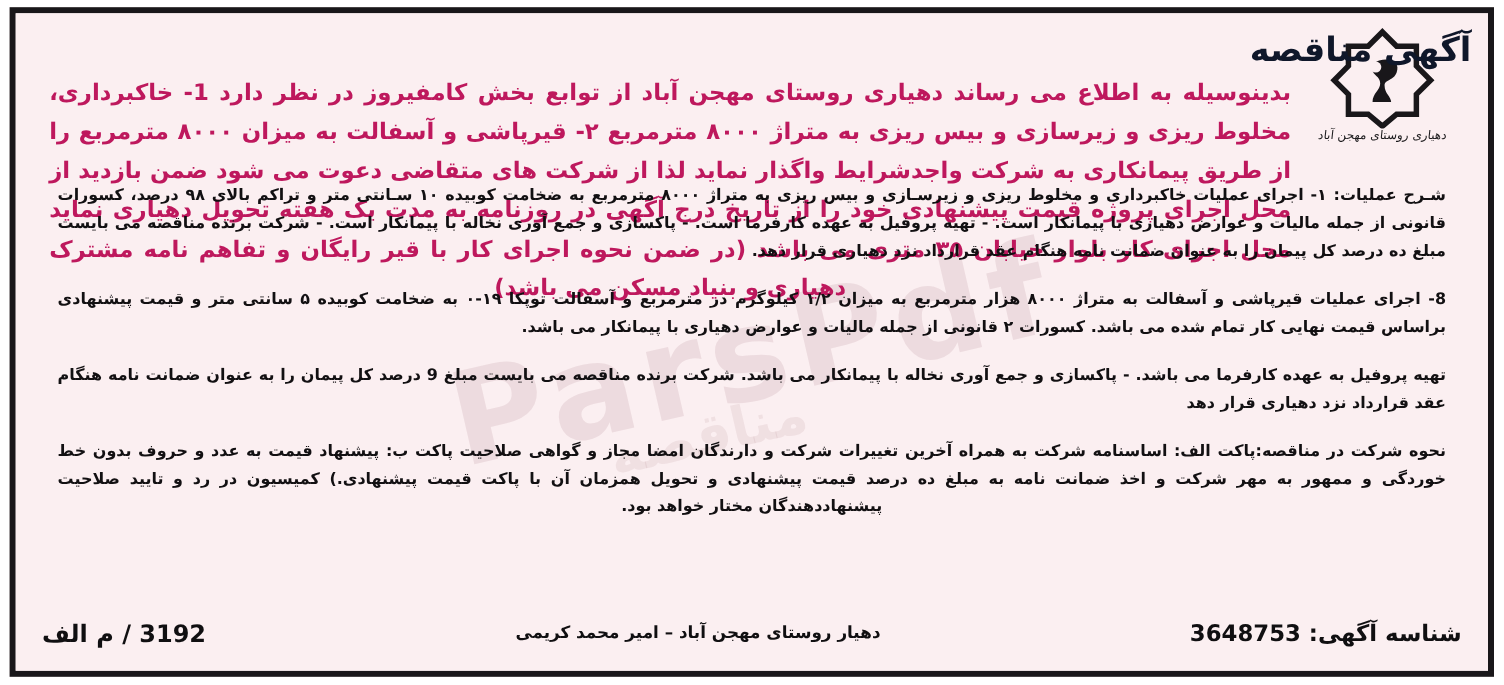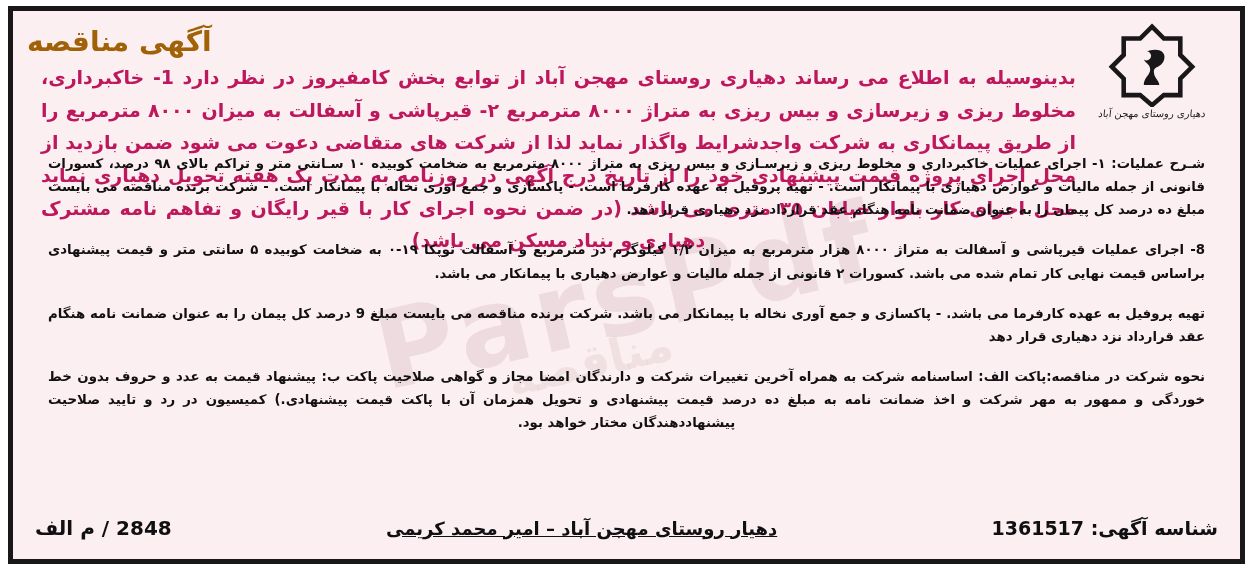--- a/index.html
+++ b/index.html
@@ -102,24 +102,24 @@
     margin-top: 1px;
     font-family: "DejaVu Sans", sans-serif;
     transform: skewX(-6deg);
     letter-spacing: -0.2px;
   }
   .title {
     position: absolute;
     right: 0;
     left: 0;
     top: 10px;
-    text-align: left;
+    text-align: right;
     font-size: 28px;
     font-weight: bold;
-    color: #a16207;
+    color: #0f172a;
     letter-spacing: -0.5px;
   }
 
   
   .lead-block {
     position: absolute;
     right: 150px;
     left: 14px;
     top: 46px;
     text-align: justify;
@@ -166,22 +166,21 @@
     z-index: 3;
   }
   .footer-item {
     font-size: 19px;
     font-weight: bold;
     color: #100f11;
     white-space: nowrap;
     letter-spacing: -0.3px;
   }
   .footer-center {
-    font-size: 18px;
-    text-decoration: underline;
+    font-size: 14px;
   }
   .footer-left {
     font-size: 20px;
   }
 </style>
 </head>
 <body>
 
 <div class="page">
   <div class="ad-frame">
@@ -211,20 +210,20 @@
         <div class="body-area">
           <p class="para">شـرح عملیات: ۱- اجرای عملیات خاکبرداری و مخلوط ریزی و زیرسـازی و بیس ریزی به متراژ ۸۰۰۰ مترمربع به ضخامت کوبیده ۱۰ سـانتی متر و تراکم بالای ۹۸ درصد، کسورات قانونی از جمله مالیات و عوارض دهیاری با پیمانکار است. - تهیه پروفیل به عهده کارفرما است. - پاکسازی و جمع آوری نخاله با پیمانکار است. - شرکت برنده مناقصه می بایست مبلغ ده درصد کل پیمان را به عنوان ضمانت نامه هنگام عقد قرارداد نزد دهیاری قرار دهد.</p>
           <p class="para">8- اجرای عملیات قیرپاشی و آسفالت به متراژ ۸۰۰۰ هزار مترمربع به میزان ۱/۲ کیلوگرم در مترمربع و آسفالت توپکا ۱۹-۰ به ضخامت کوبیده ۵ سانتی متر و قیمت پیشنهادی براساس قیمت نهایی کار تمام شده می باشد. کسورات ۲ قانونی از جمله مالیات و عوارض دهیاری با پیمانکار می باشد.</p>
           <p class="para">تهیه پروفیل به عهده کارفرما می باشد. - پاکسازی و جمع آوری نخاله با پیمانکار می باشد. شرکت برنده مناقصه می بایست مبلغ 9 درصد کل پیمان را به عنوان ضمانت نامه هنگام عقد قرارداد نزد دهیاری قرار دهد</p>
           <p class="para centered-last">نحوه شرکت در مناقصه:پاکت الف: اساسنامه شرکت به همراه آخرین تغییرات شرکت و دارندگان امضا مجاز و گواهی صلاحیت پاکت ب: پیشنهاد قیمت به عدد و حروف بدون خط خوردگی و ممهور به مهر شرکت و اخذ ضمانت نامه به مبلغ ده درصد قیمت پیشنهادی و تحویل همزمان آن با پاکت قیمت پیشنهادی.) کمیسیون در رد و تایید صلاحیت پیشنهاددهندگان مختار خواهد بود.</p>
         </div>
 
       </div>
 
       <div class="footer">
-        <div class="footer-item">شناسه آگهی: 1361517</div>
+        <div class="footer-item">شناسه آگهی: 3648753</div>
         <div class="footer-item footer-center">دهیار روستای مهجن آباد – امیر محمد کریمی</div>
-        <div class="footer-item footer-left">2848 / م الف</div>
+        <div class="footer-item footer-left">3192 / م الف</div>
       </div>
 
     </div>
   </div>
 </div>
 
 </body></html>

